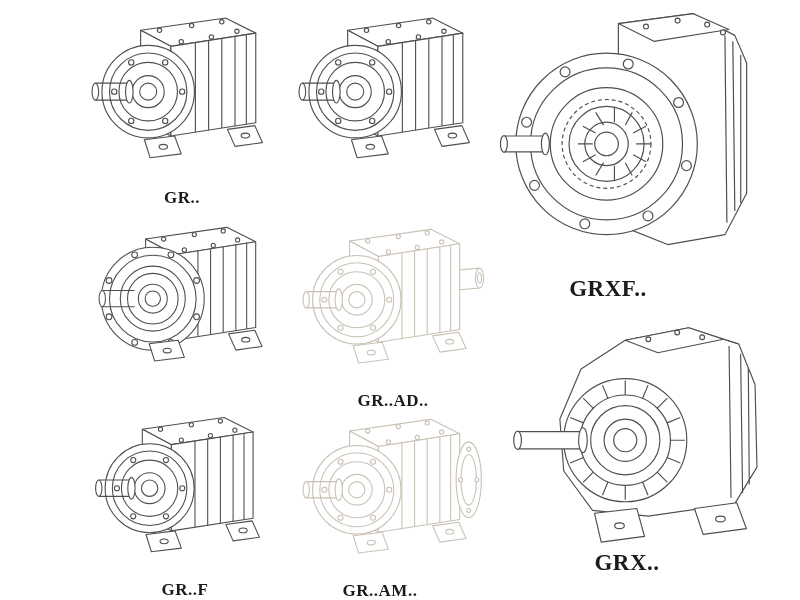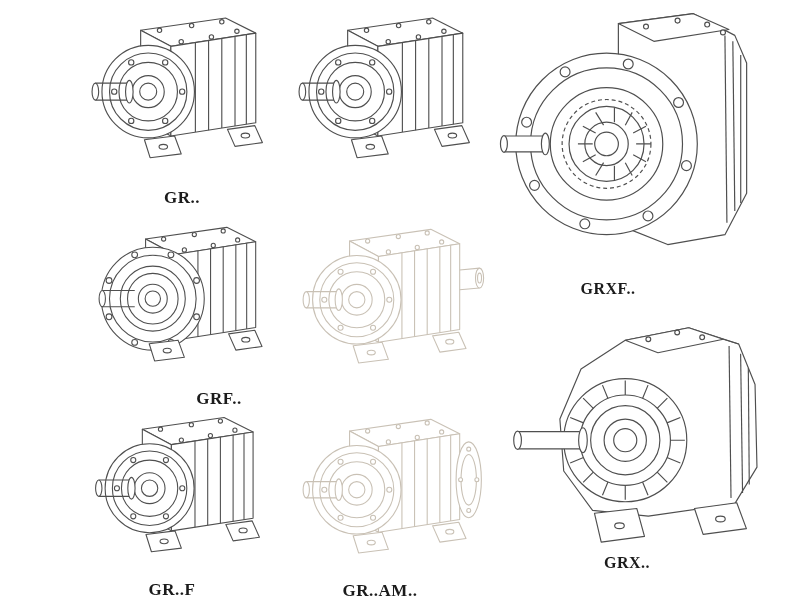--- a/index.html
+++ b/index.html
@@ -3,21 +3,21 @@
 <meta charset="utf-8">
 <style>
   html,body{margin:0;padding:0;background:#ffffff;}
   .page{position:relative;width:800px;height:600px;background:#ffffff;overflow:hidden;
         font-family:"Liberation Serif", serif;}
   .cell{position:absolute;margin:0;padding:0;color:#4f4f4f;}
   .cell svg{width:100%;height:100%;display:block;}
   .cell.ghost{color:#c9c1b5;}
   .lbl{position:absolute;text-align:center;font-weight:700;font-size:17px;color:#1b1b1b;
        letter-spacing:0.5px;height:22px;line-height:22px;}
-  .lbl.big{font-size:16px;}
+  .lbl.big{font-size:23px;}
 </style>
 </head>
 <body>
 
 <div class="page">
 
   <svg width="0" height="0" style="position:absolute" aria-hidden="true">
     <defs>
       <g id="sym-box" fill="#fff" stroke="currentColor" stroke-width="1.2" stroke-linejoin="round">
         <polygon points="58,30 148,17 180,33 90,47"></polygon>
@@ -166,39 +166,39 @@
   </figure>
   <div class="lbl big" style="left:533px;top:278px;width:150px">GRXF..</div>
 
   <figure class="cell" style="left:85px;top:212px;width:206px;height:176px">
     <svg viewBox="0 0 210 195">
         <use href="#sym-box"></use>
         <use href="#sym-flange"></use>
         <use href="#sym-feet"></use>
       </svg>
   </figure>
-  <div class="lbl" style="left:144px;top:388px;width:150px">GRF..</div>
 
   <figure class="cell ghost" style="left:290px;top:214px;width:204px;height:176px">
     <svg viewBox="0 0 210 195">
         <use href="#sym-box"></use>
         <use href="#sym-bell"></use>
         <use href="#sym-feet"></use>
         <use href="#sym-adstub"></use>
       </svg>
   </figure>
+  <div class="lbl" style="left:318px;top:390px;width:150px">GR..AD..</div>
 
   <figure class="cell" style="left:85px;top:402px;width:200px;height:177px">
     <svg viewBox="0 0 210 195">
         <use href="#sym-box"></use>
         <use href="#sym-bell"></use>
         <use href="#sym-feet"></use>
       </svg>
   </figure>
-  <div class="lbl" style="left:97px;top:579px;width:150px">GR..F</div>
+  <div class="lbl" style="left:110px;top:579px;width:150px">GR..F</div>
 
   <figure class="cell ghost" style="left:290px;top:404px;width:204px;height:176px">
     <svg viewBox="0 0 210 195">
         <use href="#sym-box"></use>
         <use href="#sym-bell"></use>
         <use href="#sym-feet"></use>
         <use href="#sym-flgr"></use>
       </svg>
   </figure>
   <div class="lbl" style="left:305px;top:580px;width:150px">GR..AM..</div>

